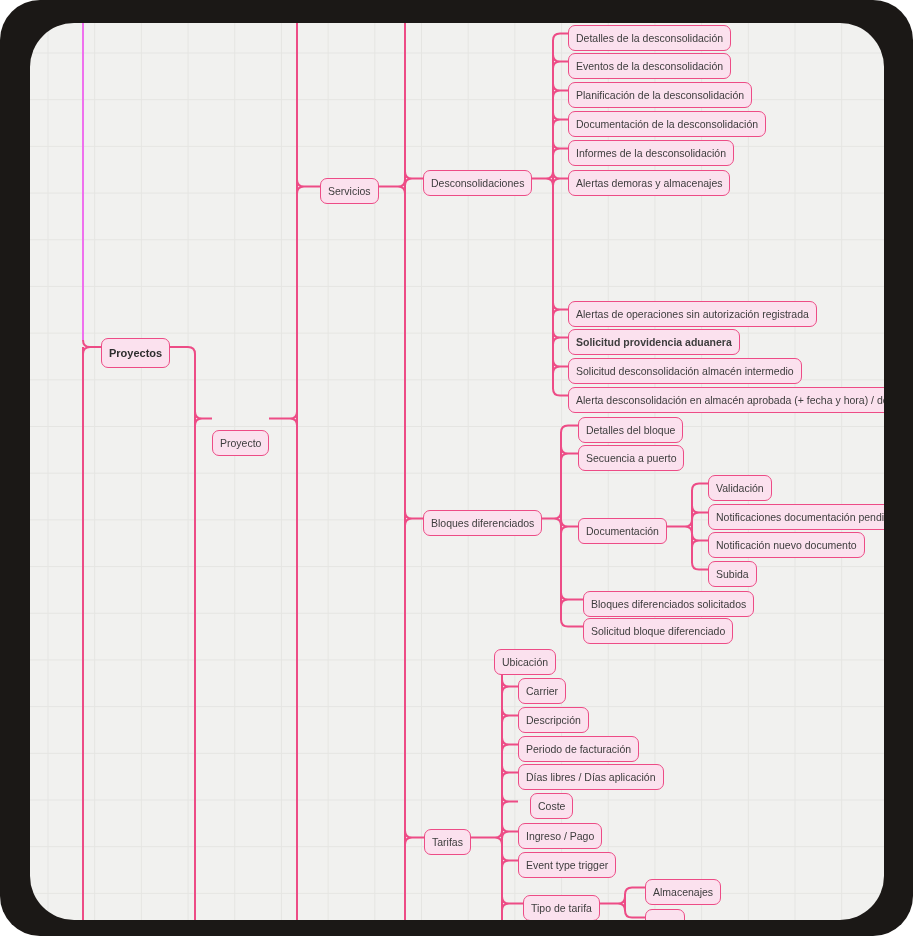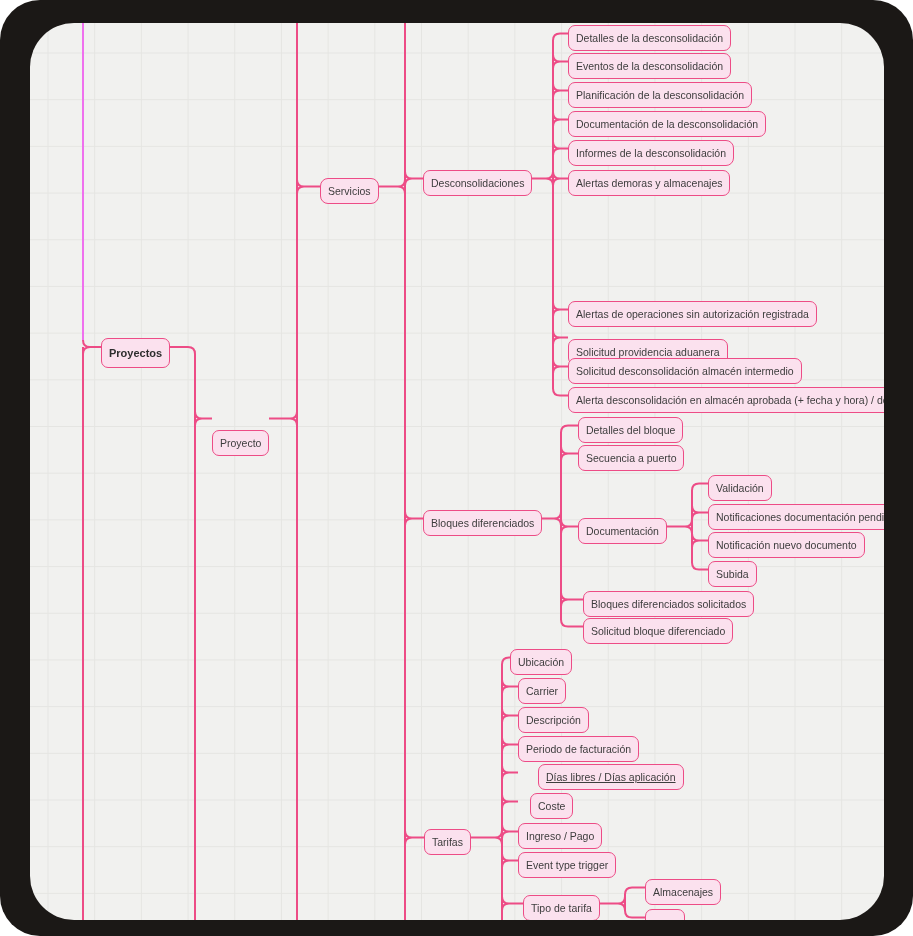--- a/index.html
+++ b/index.html
@@ -45,48 +45,48 @@
       <path d="M375,155.5 L375,814.5 M375,148.5 Q375,155.5 382,155.5 L393,155.5 M375,162.5 Q375,155.5 382,155.5 M375,488.5 Q375,495.5 382,495.5 L393,495.5 M375,502.5 Q375,495.5 382,495.5 M375,807.5 Q375,814.5 382,814.5 L394,814.5 M375,821.5 Q375,814.5 382,814.5 M349,163.5 L368,163.5 Q375,163.5 375,156.5 M368,163.5 Q375,163.5 375,170.5 " stroke="#ed4c86"></path>
       <path d="M523,17.5 L523,365.5 M523,17.5 Q523,10.5 530,10.5 L538,10.5 M523,31.5 Q523,38.5 530,38.5 L538,38.5 M523,45.5 Q523,38.5 530,38.5 M523,60.5 Q523,67.5 530,67.5 L538,67.5 M523,74.5 Q523,67.5 530,67.5 M523,89.5 Q523,96.5 530,96.5 L538,96.5 M523,103.5 Q523,96.5 530,96.5 M523,118.5 Q523,125.5 530,125.5 L538,125.5 M523,132.5 Q523,125.5 530,125.5 M523,148.5 Q523,155.5 530,155.5 L538,155.5 M523,162.5 Q523,155.5 530,155.5 M523,279.5 Q523,286.5 530,286.5 L538,286.5 M523,293.5 Q523,286.5 530,286.5 M523,307.5 Q523,314.5 530,314.5 L538,314.5 M523,321.5 Q523,314.5 530,314.5 M523,336.5 Q523,343.5 530,343.5 L538,343.5 M523,350.5 Q523,343.5 530,343.5 M523,365.5 Q523,372.5 530,372.5 L538,372.5 M502,155.5 L516,155.5 Q523,155.5 523,148.5 M516,155.5 Q523,155.5 523,162.5 " stroke="#ed4c86"></path>
       <path d="M531,409.5 L531,596.5 M531,409.5 Q531,402.5 538,402.5 L548,402.5 M531,423.5 Q531,430.5 538,430.5 L548,430.5 M531,437.5 Q531,430.5 538,430.5 M531,496.5 Q531,503.5 538,503.5 L548,503.5 M531,510.5 Q531,503.5 538,503.5 M531,569.5 Q531,576.5 538,576.5 L553,576.5 M531,583.5 Q531,576.5 538,576.5 M531,596.5 Q531,603.5 538,603.5 L553,603.5 M512,495.5 L524,495.5 Q531,495.5 531,488.5 M524,495.5 Q531,495.5 531,502.5 " stroke="#ed4c86"></path>
       <path d="M662,467.5 L662,539.5 M662,467.5 Q662,460.5 669,460.5 L678,460.5 M662,482.5 Q662,489.5 669,489.5 L678,489.5 M662,496.5 Q662,489.5 669,489.5 M662,510.5 Q662,517.5 669,517.5 L678,517.5 M662,524.5 Q662,517.5 669,517.5 M662,539.5 Q662,546.5 669,546.5 L678,546.5 M637,503.5 L655,503.5 Q662,503.5 662,496.5 M655,503.5 Q662,503.5 662,510.5 " stroke="#ed4c86"></path>
       <path d="M472,641.5 L472,880.5 M472,641.5 Q472,634.5 479,634.5 L488,634.5 M472,656.5 Q472,663.5 479,663.5 L488,663.5 M472,670.5 Q472,663.5 479,663.5 M472,685.5 Q472,692.5 479,692.5 L488,692.5 M472,699.5 Q472,692.5 479,692.5 M472,714.5 Q472,721.5 479,721.5 L488,721.5 M472,728.5 Q472,721.5 479,721.5 M472,742.5 Q472,749.5 479,749.5 L488,749.5 M472,756.5 Q472,749.5 479,749.5 M472,771.5 Q472,778.5 479,778.5 L488,778.5 M472,785.5 Q472,778.5 479,778.5 M472,801.5 Q472,808.5 479,808.5 L488,808.5 M472,815.5 Q472,808.5 479,808.5 M472,830.5 Q472,837.5 479,837.5 L488,837.5 M472,844.5 Q472,837.5 479,837.5 M472,873.5 Q472,880.5 479,880.5 L493,880.5 M472,887.5 Q472,880.5 479,880.5 M441,814.5 L465,814.5 Q472,814.5 472,807.5 M465,814.5 Q472,814.5 472,821.5 " stroke="#ed4c86"></path>
       <path d="M595,871.5 L595,887.5 M595,871.5 Q595,864.5 602,864.5 L615,864.5 M595,887.5 Q595,894.5 602,894.5 L615,894.5 M570,880.5 L588,880.5 Q595,880.5 595,873.5 M588,880.5 Q595,880.5 595,887.5 " stroke="#ed4c86"></path>
     </svg>
   <div id="nodes-layer">
       <div class="node root" style="left: 71px; top: 315px;">Proyectos</div>
       <div class="node" style="left: 182px; top: 387px; margin-top: 20px;">Proyecto</div>
-      <div class="node" style="left: 290px; top: 155px; border-radius: 8px;">Servicios</div>
+      <div class="node" style="left: 290px; top: 155px;">Servicios</div>
       <div class="node" style="left: 393px; top: 147px;">Desconsolidaciones</div>
       <div class="node" style="left: 538px; top: 2px;">Detalles de la desconsolidación</div>
       <div class="node" style="left: 538px; top: 30px;">Eventos de la desconsolidación</div>
       <div class="node" style="left: 538px; top: 59px;">Planificación de la desconsolidación</div>
       <div class="node" style="left: 538px; top: 88px;">Documentación de la desconsolidación</div>
-      <div class="node" style="left: 538px; top: 117px; border-radius: 8px;">Informes de la desconsolidación</div>
+      <div class="node" style="left: 538px; top: 117px;">Informes de la desconsolidación</div>
       <div class="node" style="left: 538px; top: 147px;">Alertas demoras y almacenajes</div>
       <div class="node" style="left: 538px; top: 278px;">Alertas de operaciones sin autorización registrada</div>
-      <div class="node" style="left: 538px; top: 316px;">Solicitud providencia aduanera</div>
+      <div class="node" style="left: 538px; top: 306px; font-weight: bold;">Solicitud providencia aduanera</div>
       <div class="node" style="left: 538px; top: 335px; text-align: center;">Solicitud desconsolidación almacén intermedio</div>
       <div class="node" style="left: 538px; top: 364px;">Alerta desconsolidación en almacén aprobada (+ fecha y hora) / denegada</div>
       <div class="node" style="left: 393px; top: 487px;">Bloques diferenciados</div>
       <div class="node" style="left: 548px; top: 394px;">Detalles del bloque</div>
       <div class="node" style="left: 548px; top: 422px;">Secuencia a puerto</div>
-      <div class="node" style="left: 548px; top: 495px;">Documentación</div>
+      <div class="node" style="left: 548px; top: 495px; border-radius: 6px;">Documentación</div>
       <div class="node" style="left: 678px; top: 452px;">Validación</div>
       <div class="node" style="left: 678px; top: 481px;">Notificaciones documentación pendiente</div>
       <div class="node" style="left: 678px; top: 509px;">Notificación nuevo documento</div>
       <div class="node" style="left: 678px; top: 538px;">Subida</div>
       <div class="node" style="left: 553px; top: 568px;">Bloques diferenciados solicitados</div>
       <div class="node" style="left: 553px; top: 595px;">Solicitud bloque diferenciado</div>
       <div class="node" style="left: 394px; top: 806px;">Tarifas</div>
-      <div class="node" style="left: 480px; top: 626px;">Ubicación</div>
+      <div class="node" style="left: 464px; top: 626px;">Ubicación</div>
       <div class="node" style="left: 488px; top: 655px;">Carrier</div>
       <div class="node" style="left: 488px; top: 684px; text-align: right;">Descripción</div>
       <div class="node" style="left: 488px; top: 713px;">Periodo de facturación</div>
-      <div class="node" style="left: 508px; top: 741px; text-decoration: underline;">Días libres / Días aplicación</div>
+      <div class="node" style="left: 488px; top: 741px;">Días libres / Días aplicación</div>
       <div class="node" style="left: 500px; top: 770px;">Coste</div>
       <div class="node" style="left: 488px; top: 800px;">Ingreso / Pago</div>
       <div class="node" style="left: 488px; top: 829px;">Event type trigger</div>
       <div class="node" style="left: 493px; top: 872px;">Tipo de tarifa</div>
       <div class="node" style="left: 615px; top: 856px;">Almacenajes</div>
       <div class="node" style="left: 615px; top: 886px;"></div>
     </div>
 </div>
 
 </body></html>

